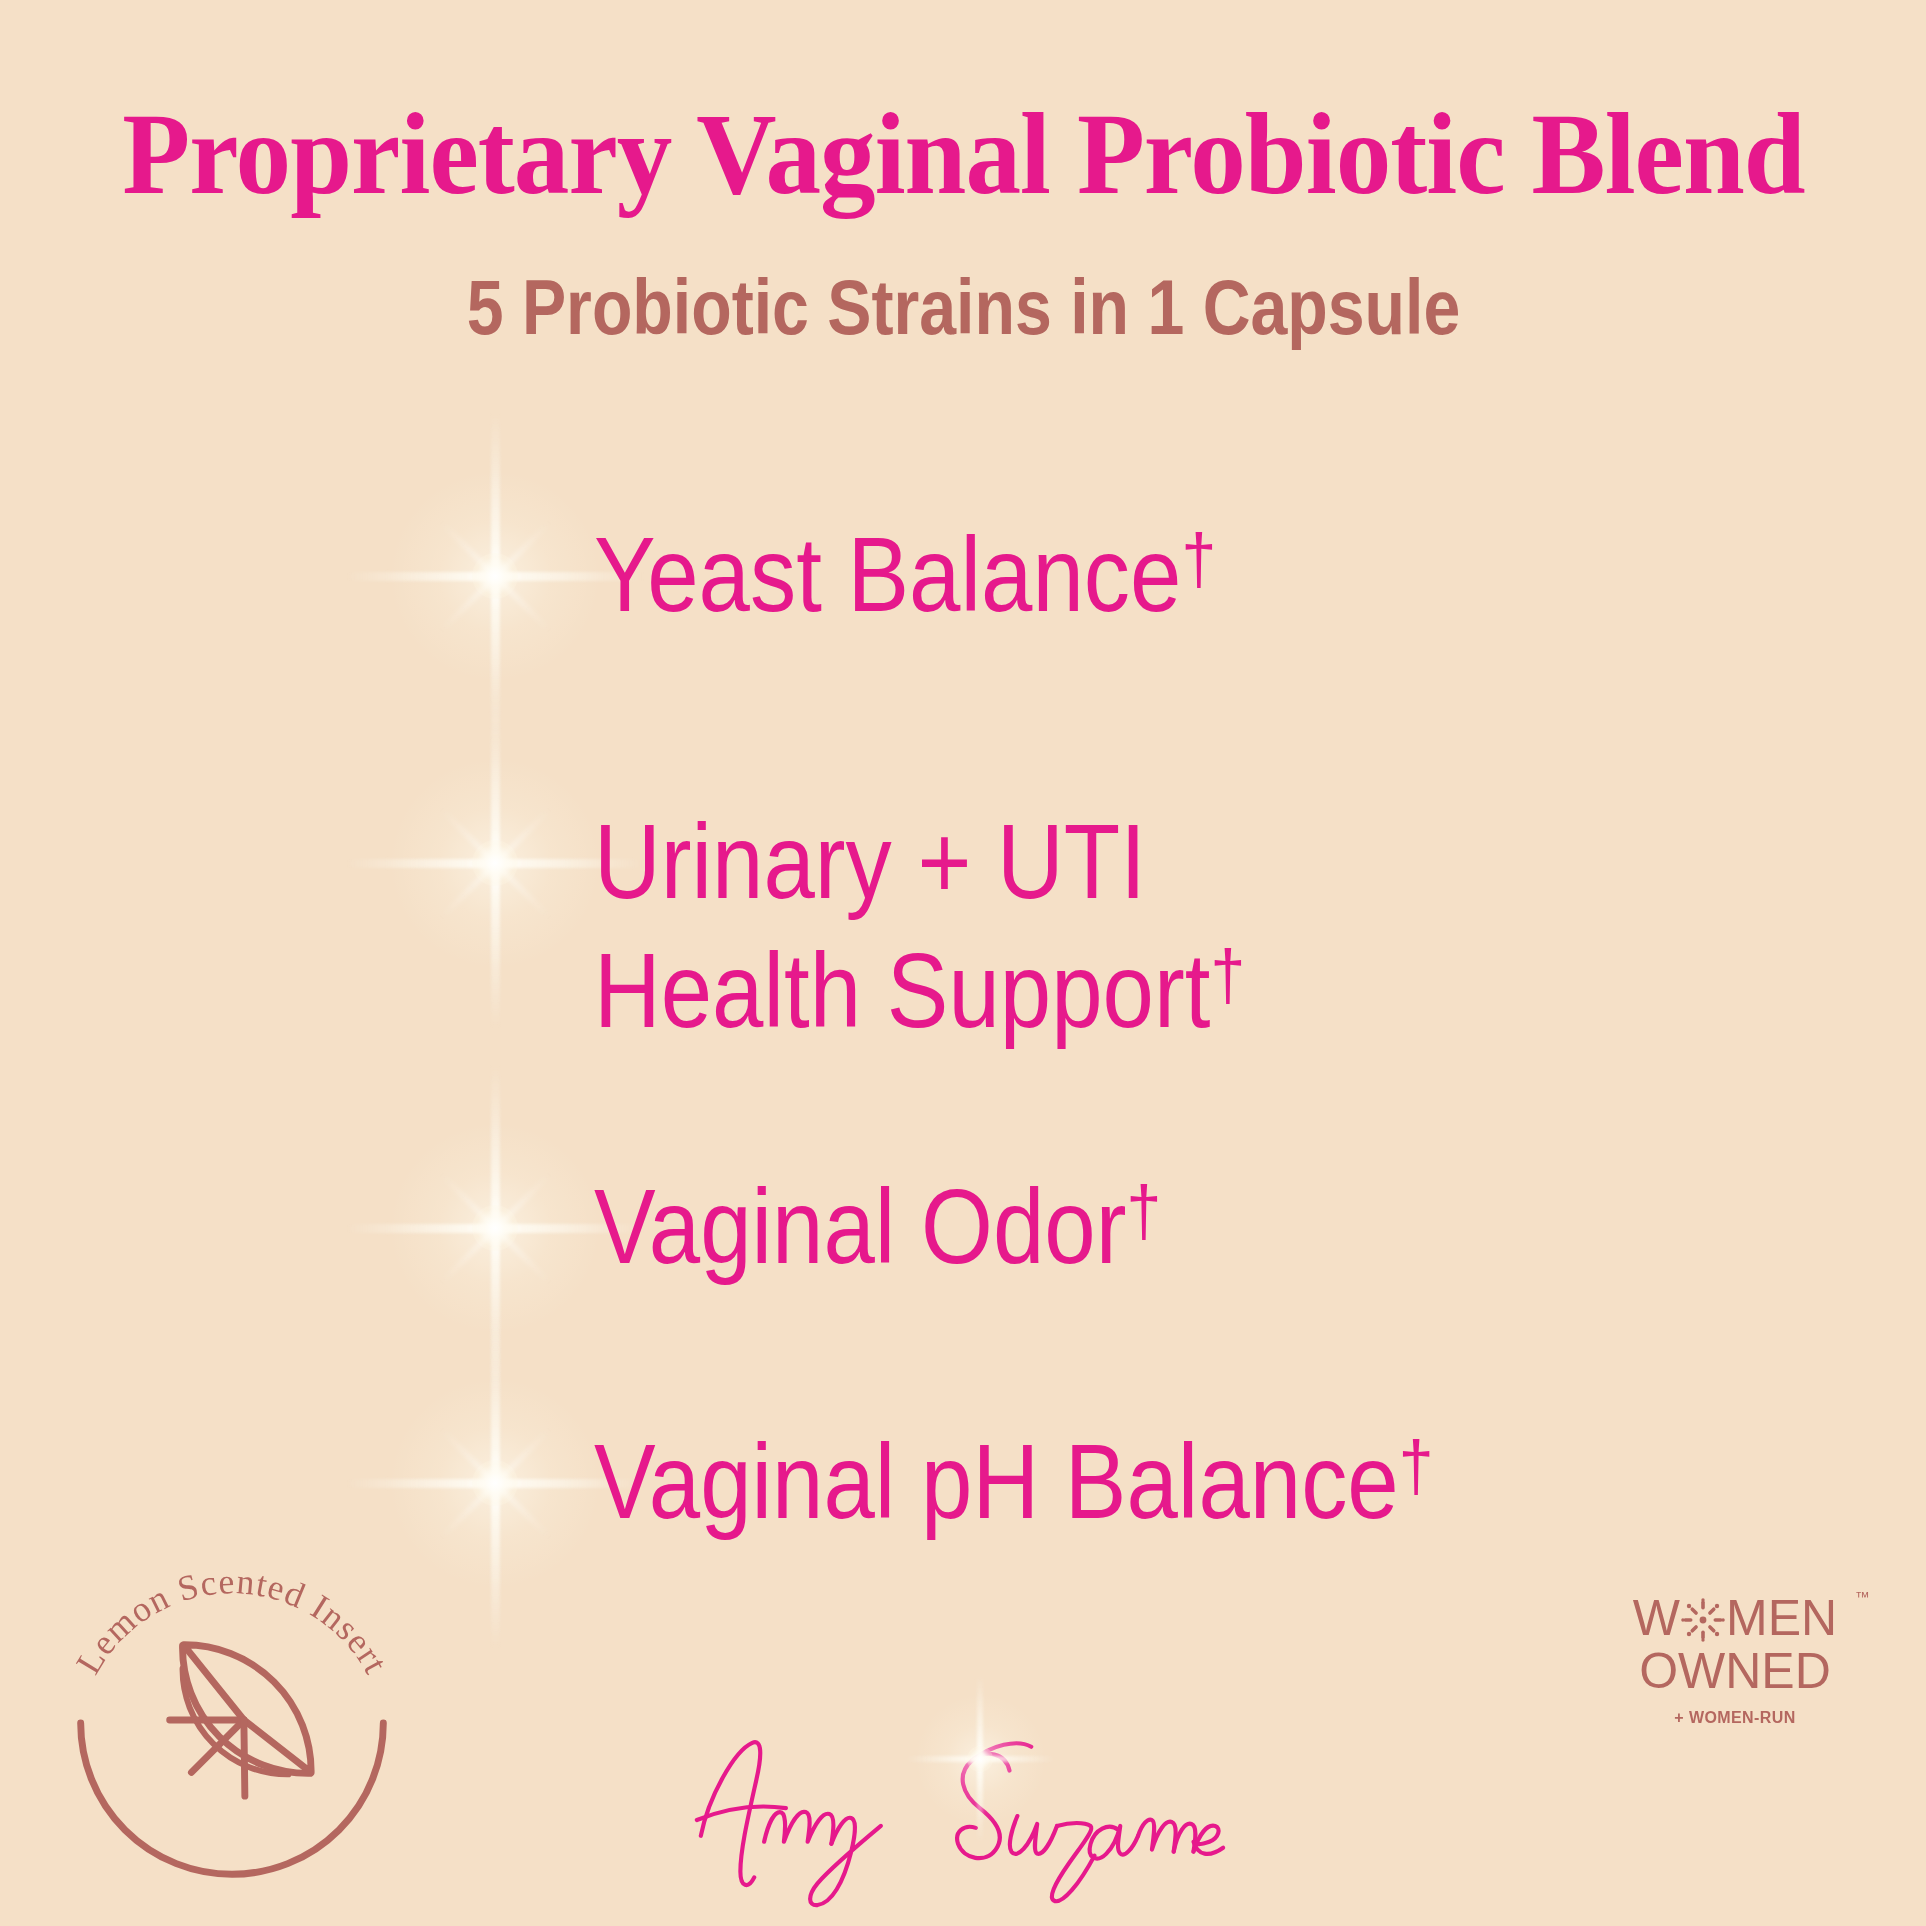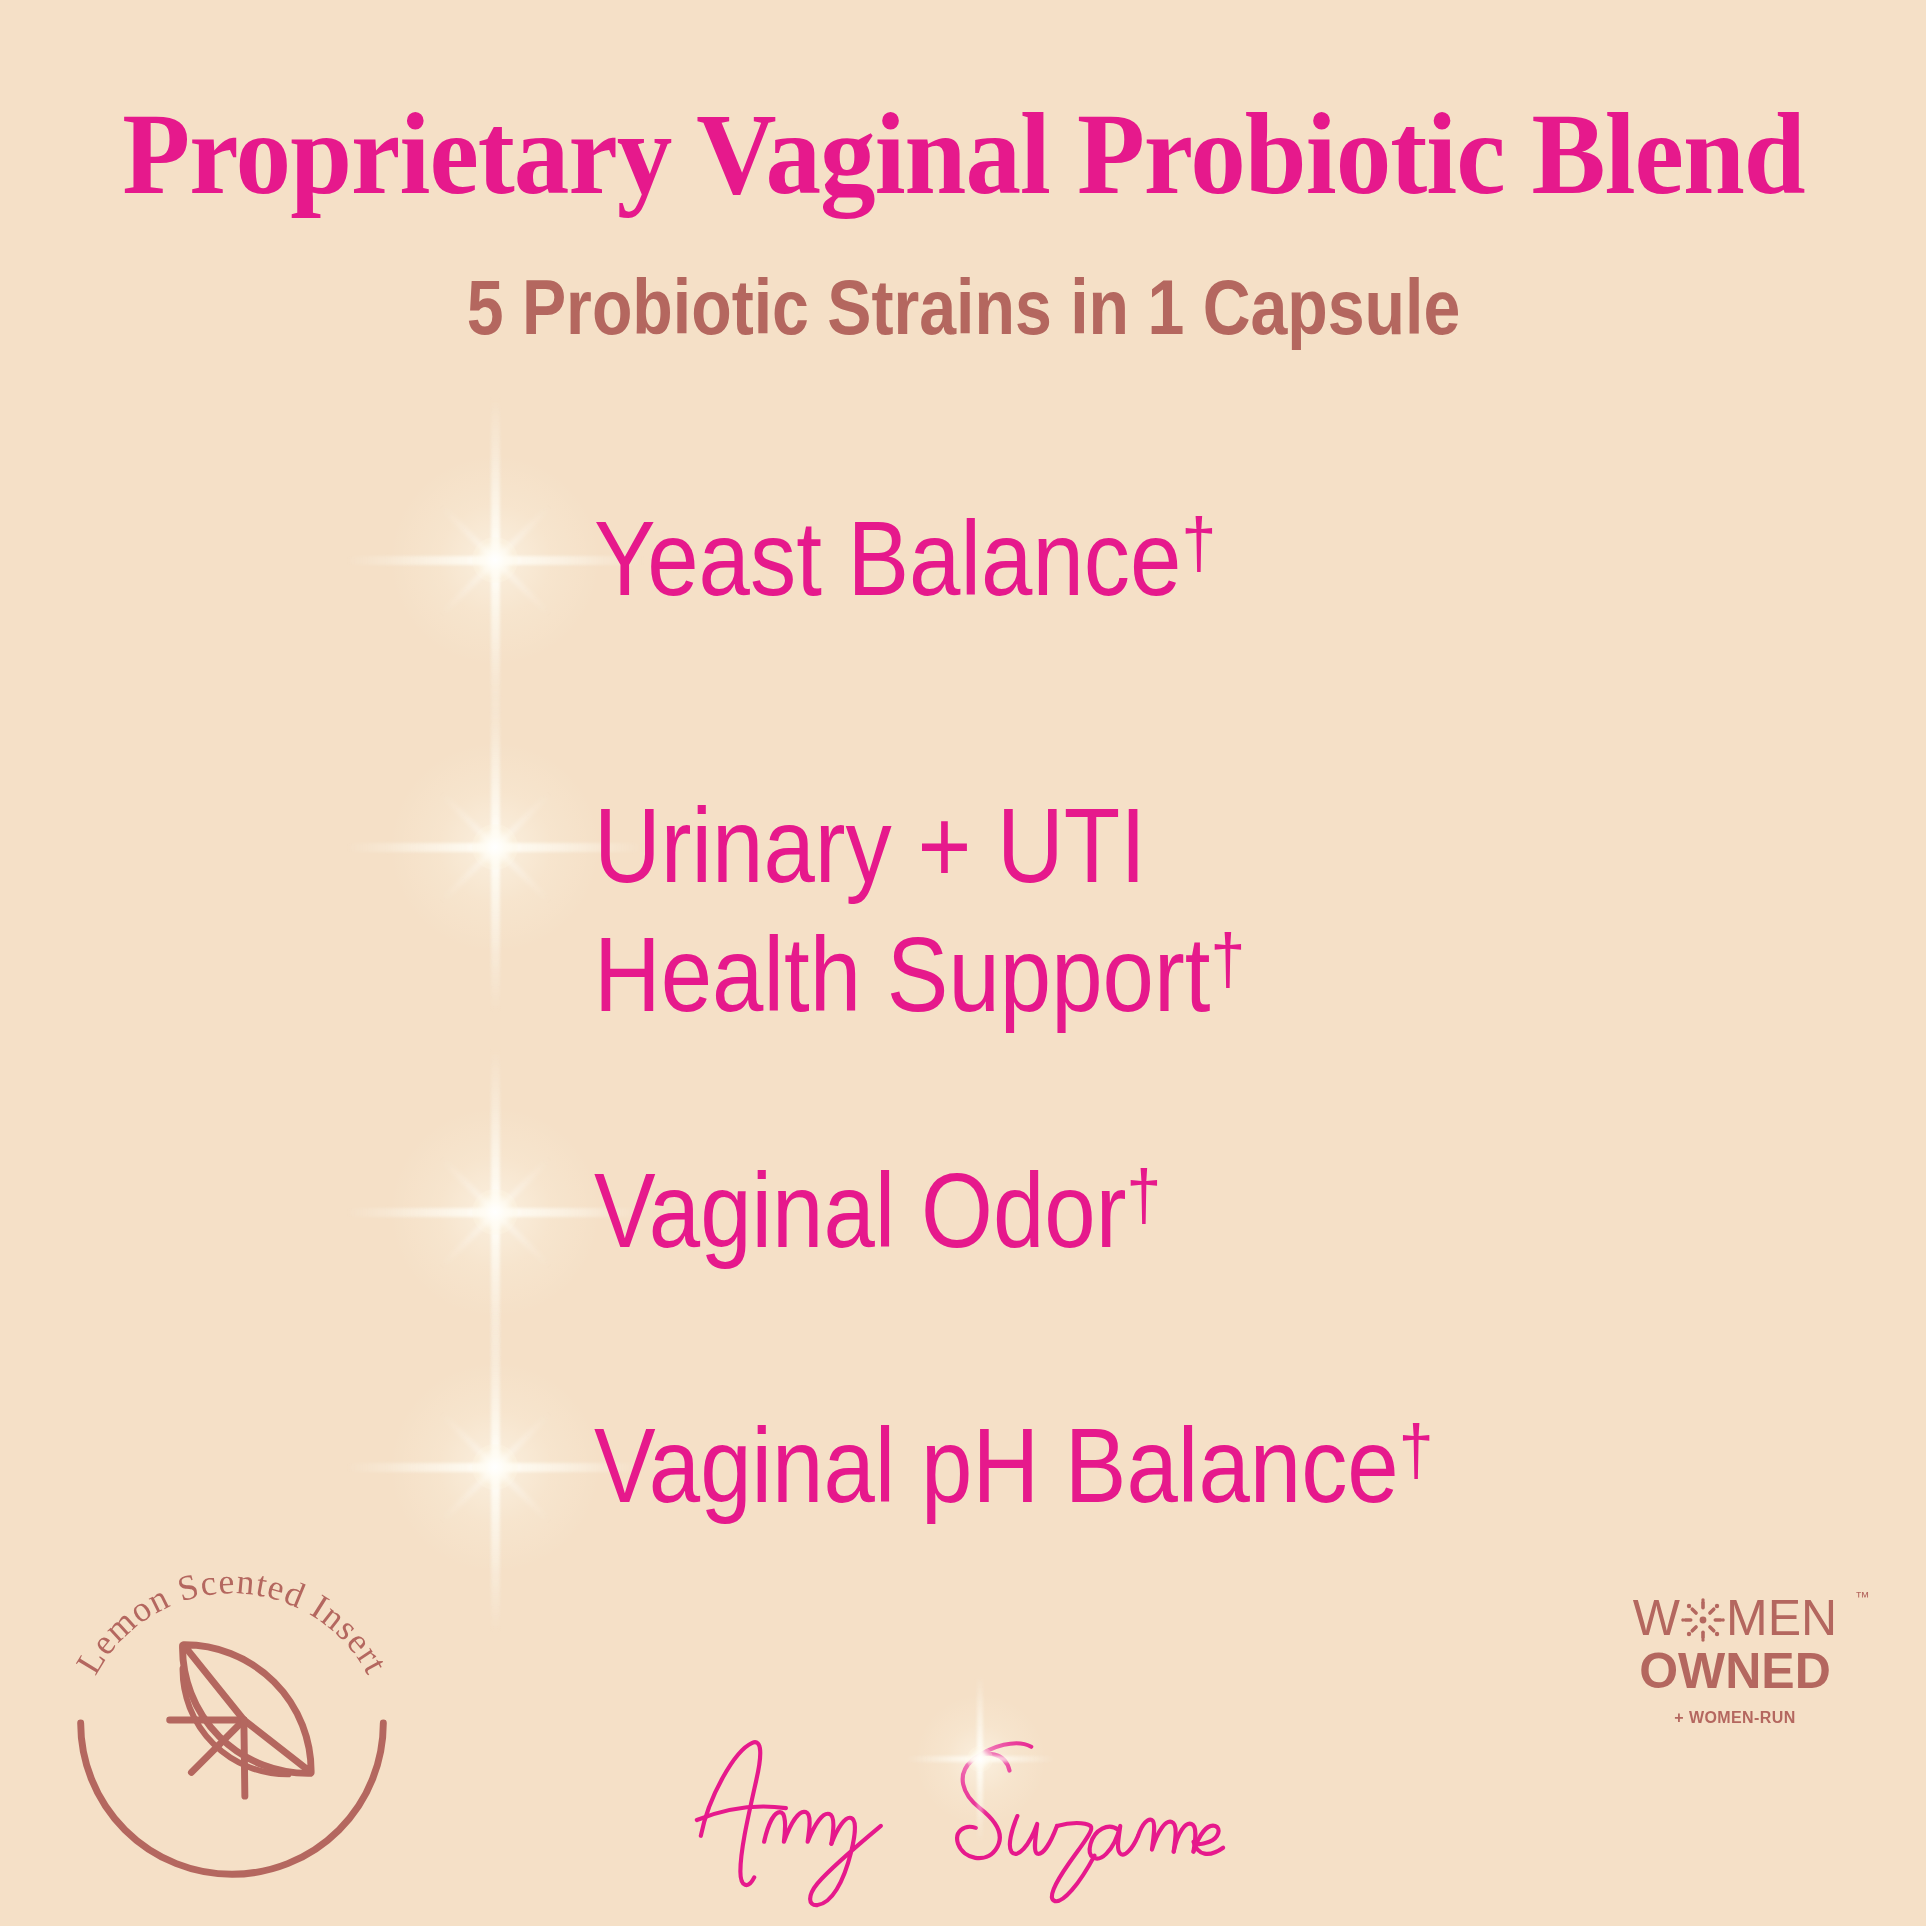--- a/index.html
+++ b/index.html
@@ -52,21 +52,21 @@
     line-height: 1.0;
     color: #b4675f;
     transform: scaleX(0.86);
     transform-origin: center top;
     white-space: nowrap;
   }
 
   
   .benefits {
     position: absolute;
-    top: 469px;
+    top: 485px;
     left: 0;
     width: 1927px;
     height: 1020px;
   }
 
   .benefit-row {
     position: absolute;
     left: 0;
     width: 1927px;
     display: block;
@@ -200,21 +200,21 @@
   .wo-burst {
     display: inline-block;
     width: 44px;
     height: 44px;
     margin: 0 1px;
     position: relative;
     top: 2px;
   }
   .wo-line2 {
     font-size: 50px;
-    font-weight: 700;
+    font-weight: 400;
     line-height: 1.05;
     margin-top: 2px;
     white-space: nowrap;
   }
   .wo-line3 {
     font-size: 16px;
     font-weight: 700;
     letter-spacing: 0.4px;
     margin-top: 12px;
     white-space: nowrap;

